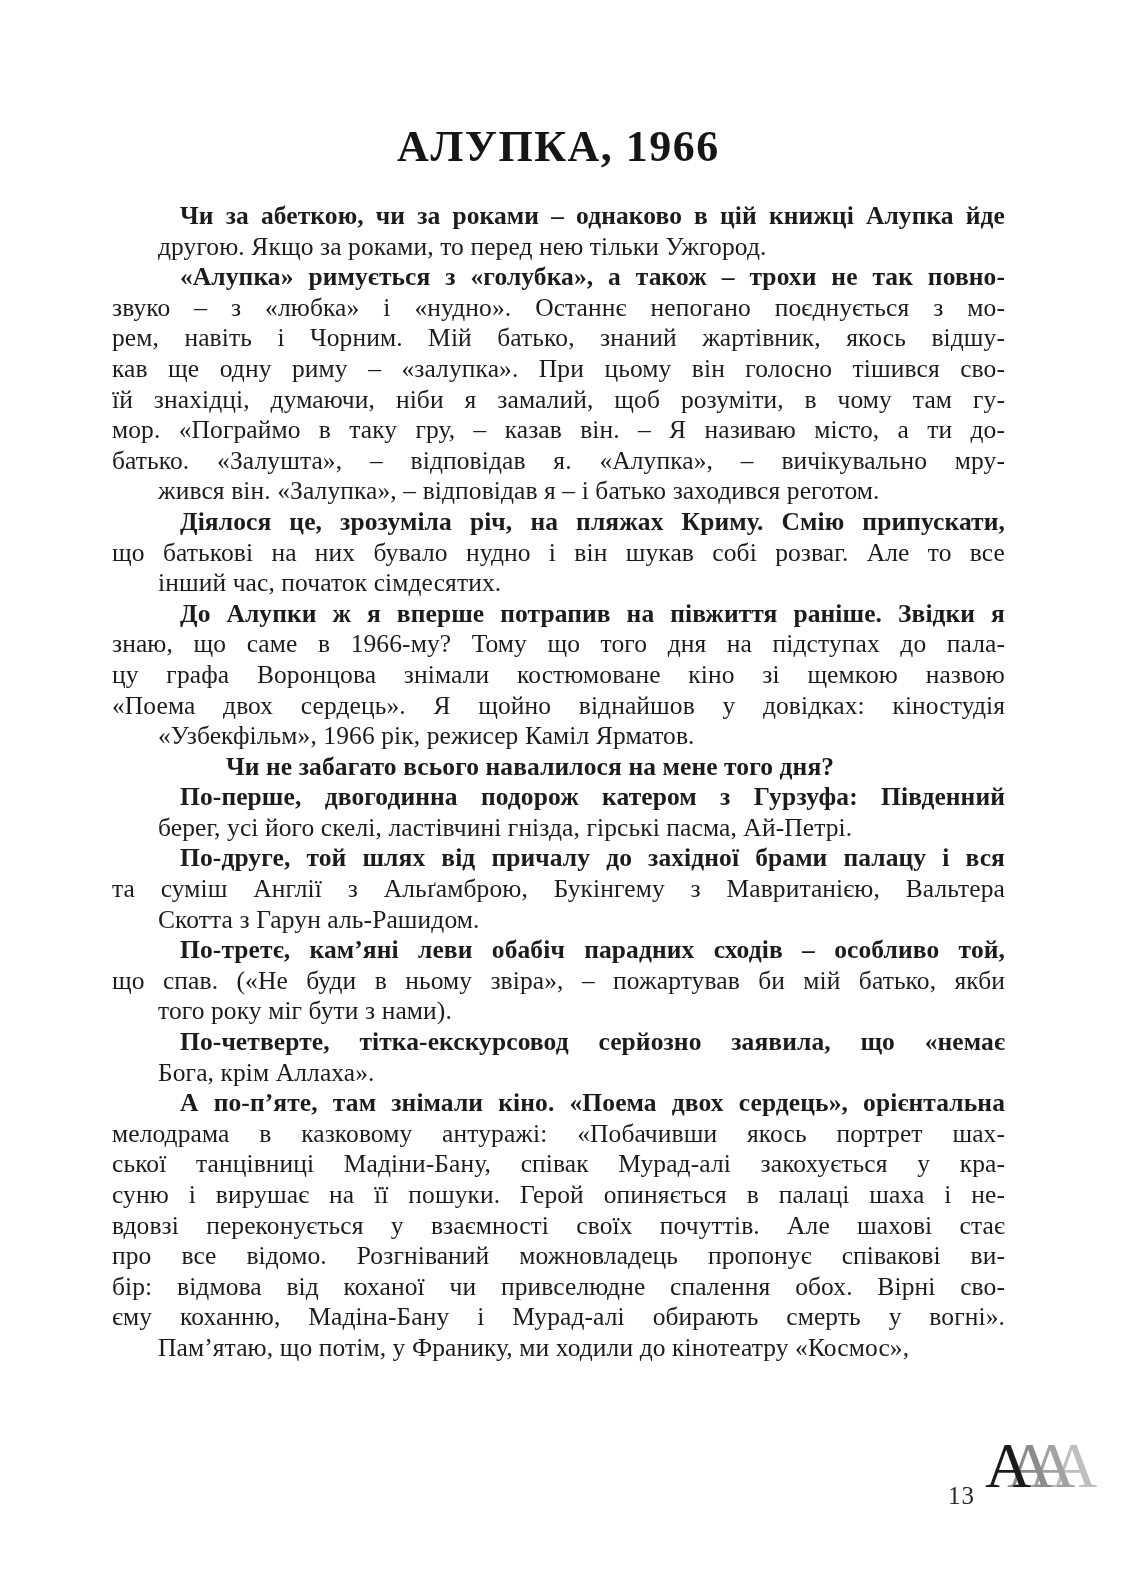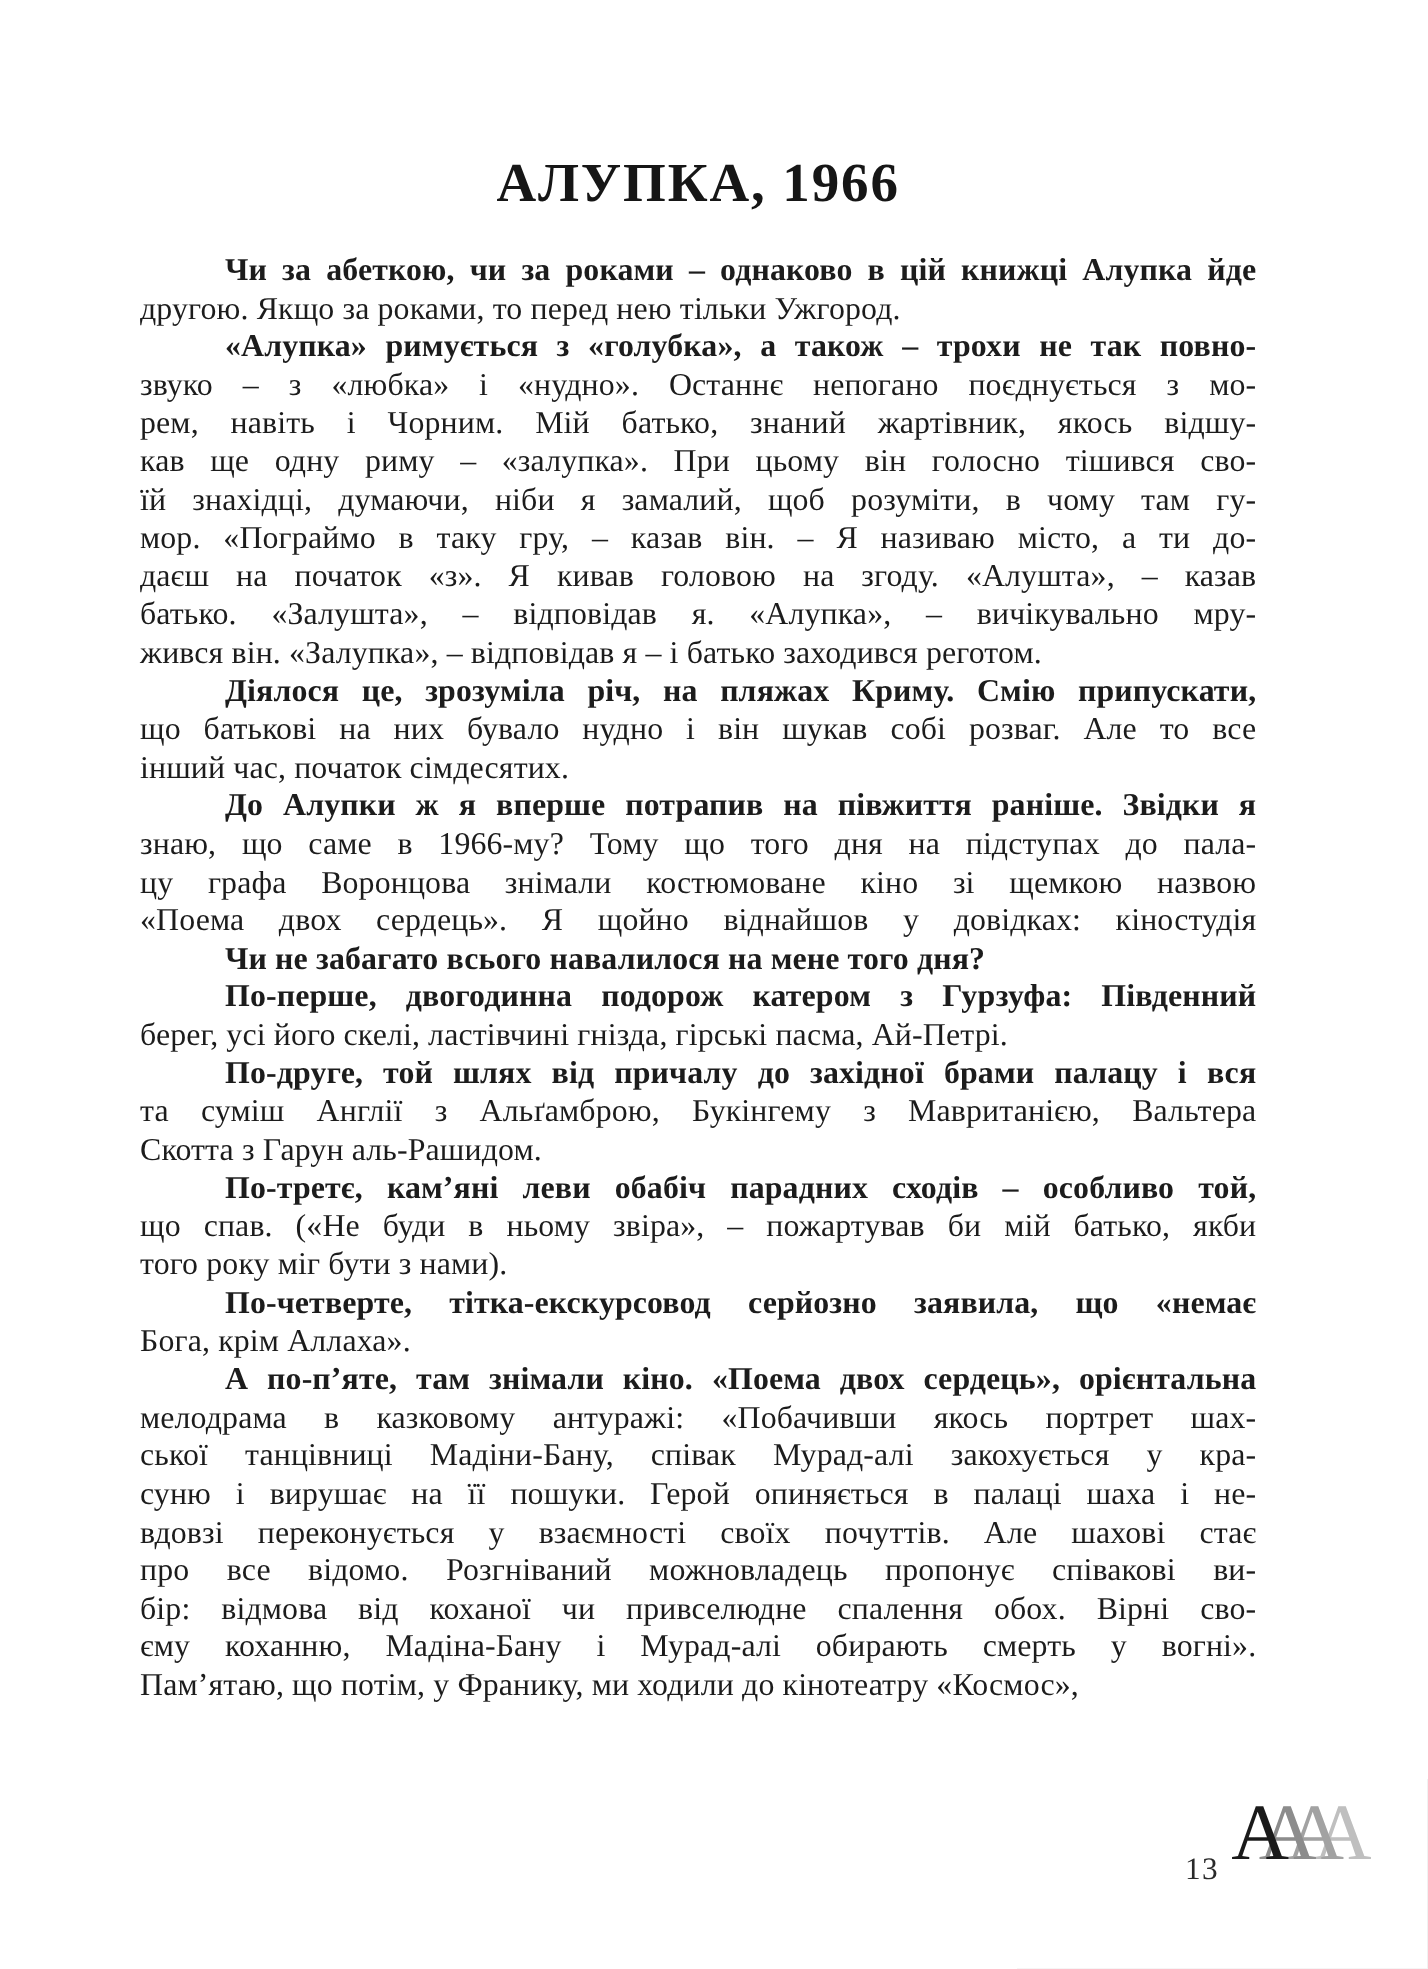--- a/index.html
+++ b/index.html
@@ -45,20 +45,21 @@
     white-space: nowrap;
     letter-spacing: 0.1px;
   }
   .line.first {
     text-indent: 68px;
     font-weight: bold;
   }
   .line.plast {
     text-align: left;
     text-align-last: left;
+    margin-left: 46px;
   }
   .page-number {
     position: absolute;
     left: 948px;
     top: 1482px;
     font-size: 25px;
     color: #2a2a2a;
     letter-spacing: 1px;
   }
   .logo {
@@ -85,30 +86,30 @@
 
   <div class="text-block" id="paragraphs">
       <div class="line first">Чи за абеткою, чи за роками – однаково в цій книжці Алупка йде</div>
       <div class="line plast">другою. Якщо за роками, то перед нею тільки Ужгород.</div>
       <div class="line first">«Алупка» римується з «голубка», а також – трохи не так повно-</div>
       <div class="line">звуко – з «любка» і «нудно». Останнє непогано поєднується з мо-</div>
       <div class="line">рем, навіть і Чорним. Мій батько, знаний жартівник, якось відшу-</div>
       <div class="line">кав ще одну риму – «залупка». При цьому він голосно тішився сво-</div>
       <div class="line">їй знахідці, думаючи, ніби я замалий, щоб розуміти, в чому там гу-</div>
       <div class="line">мор. «Пограймо в таку гру, – казав він. – Я називаю місто, а ти до-</div>
-      <div class="line">даєш на початок «з». Я кивав головою на згоду. «Алушта», – казав</div>
       <div class="line">батько. «Залушта», – відповідав я. «Алупка», – вичікувально мру-</div>
       <div class="line plast">жився він. «Залупка», – відповідав я – і батько заходився реготом.</div>
       <div class="line first">Діялося це, зрозуміла річ, на пляжах Криму. Смію припускати,</div>
       <div class="line">що батькові на них бувало нудно і він шукав собі розваг. Але то все</div>
       <div class="line plast">інший час, початок сімдесятих.</div>
       <div class="line first">До Алупки ж я вперше потрапив на півжиття раніше. Звідки я</div>
       <div class="line">знаю, що саме в 1966-му? Тому що того дня на підступах до пала-</div>
       <div class="line">цу графа Воронцова знімали костюмоване кіно зі щемкою назвою</div>
       <div class="line">«Поема двох сердець». Я щойно віднайшов у довідках: кіностудія</div>
+      <div class="line plast">«Узбекфільм», 1966 рік, режисер Каміл Ярматов.</div>
       <div class="line first plast">Чи не забагато всього навалилося на мене того дня?</div>
       <div class="line first">По-перше, двогодинна подорож катером з Гурзуфа: Південний</div>
       <div class="line plast">берег, усі його скелі, ластівчині гнізда, гірські пасма, Ай-Петрі.</div>
       <div class="line first">По-друге, той шлях від причалу до західної брами палацу і вся</div>
       <div class="line">та суміш Англії з Альґамброю, Букінгему з Мавританією, Вальтера</div>
       <div class="line plast">Скотта з Гарун аль-Рашидом.</div>
       <div class="line first">По-третє, кам’яні леви обабіч парадних сходів – особливо той,</div>
       <div class="line">що спав. («Не буди в ньому звіра», – пожартував би мій батько, якби</div>
       <div class="line plast">того року міг бути з нами).</div>
       <div class="line first">По-четверте, тітка-екскурсовод серйозно заявила, що «немає</div>

